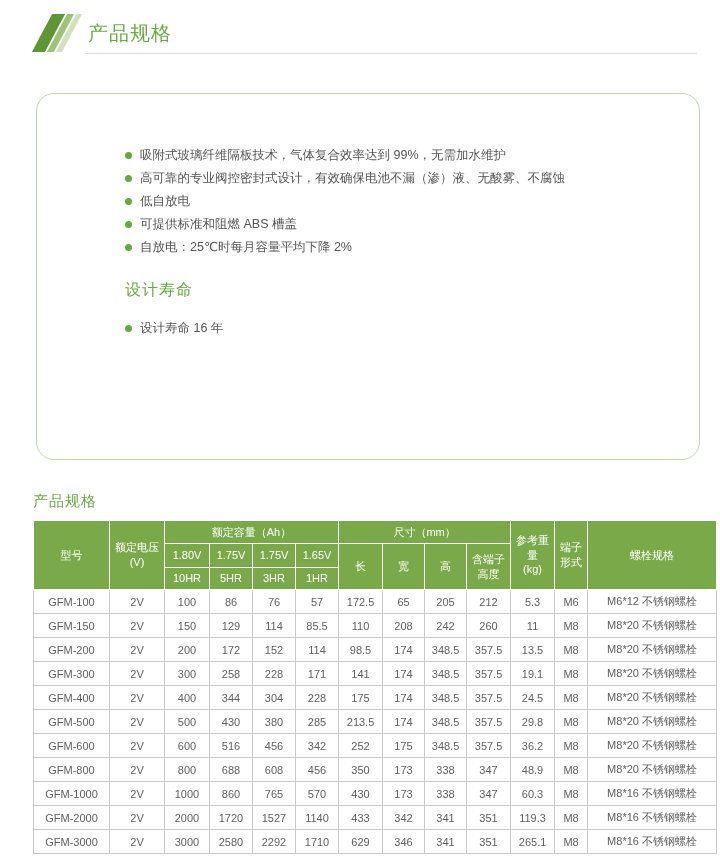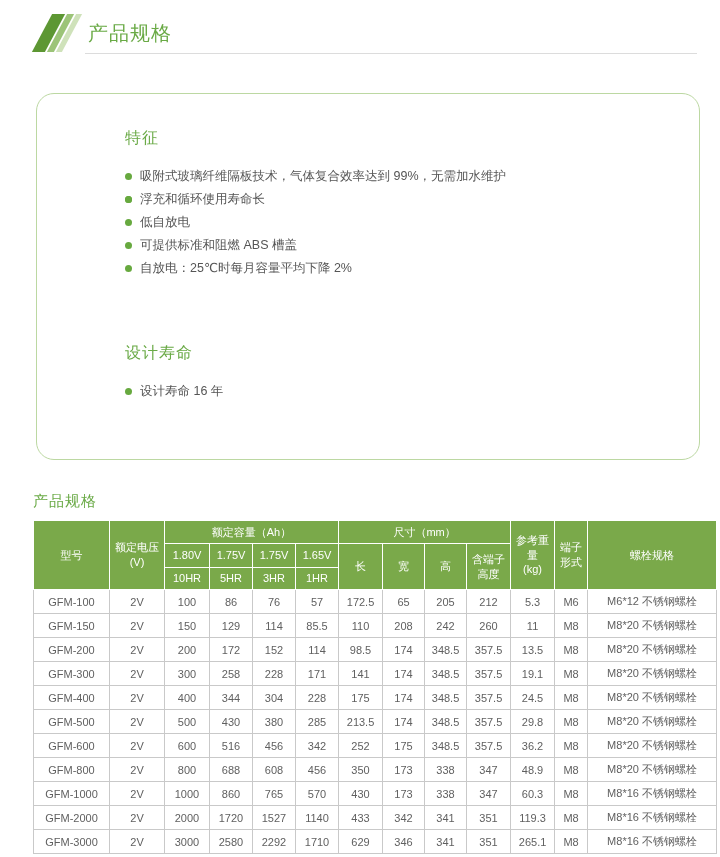--- a/index.html
+++ b/index.html
@@ -40,21 +40,21 @@
   }
   .bullet-list { list-style: none; margin-top: 20px; }
   .bullet-list li {
     position: relative; padding-left: 15px; margin-bottom: 9px;
     font-size: 12.5px; line-height: 14px; color: #555555;
   }
   .dot {
     position: absolute; left: 0; top: 4px; width: 7px; height: 7px;
     border-radius: 50%; background: #67a93f; display: inline-block;
   }
-  .design-life-heading { margin-top: 68px; font-family: Liberation Mono, monospace; }
+  .design-life-heading { margin-top: 26px; font-family: Liberation Mono, monospace; }
 
   
   .spec-section { position: absolute; top: 492px; left: 33px; width: 683px; }
   .table-title { font-size: 15px; font-weight: 400; color: #6aaa46; letter-spacing: 1px; }
   table.spec-table {
     margin-top: 9px; width: 683px; border-collapse: collapse; table-layout: fixed;
   }
   table.spec-table thead th {
     background: #7aa94a; color: #ffffff; font-weight: 400; font-size: 11px;
     border: 1px solid #ffffff; padding: 3px 2px; text-align: center;
@@ -76,25 +76,23 @@
 
   <div class="slash-icon">
     <span class="s1"></span>
     <span class="s2"></span>
     <span class="s3"></span>
   </div>
   <h1 class="page-title">产品规格</h1>
   <div class="title-underline"></div>
 
   <section class="feature-card">
-    <h2 class="section-heading">特征</h2>
     <ul class="bullet-list">
       <li><span class="dot"></span><span>吸附式玻璃纤维隔板技术，气体复合效率达到 99%，无需加水维护</span></li>
-      <li><span class="dot"></span></li>
-      <li><span class="dot"></span><span>浮充和循环使用寿命长</span></li>
+      <li><span class="dot"></span><span>高可靠的专业阀控密封式设计，有效确保电池不漏（渗）液、无酸雾、不腐蚀</span></li>
       <li><span class="dot"></span><span>低自放电</span></li>
       <li><span class="dot"></span><span>可提供标准和阻燃 ABS 槽盖</span></li>
       <li><span class="dot"></span><span>自放电：25℃时每月容量平均下降 2%</span></li>
     </ul>
 
     <h2 class="section-heading design-life-heading">设计寿命</h2>
     <ul class="bullet-list">
       <li><span class="dot"></span><span>设计寿命 16 年</span></li>
     </ul>
   </section>

